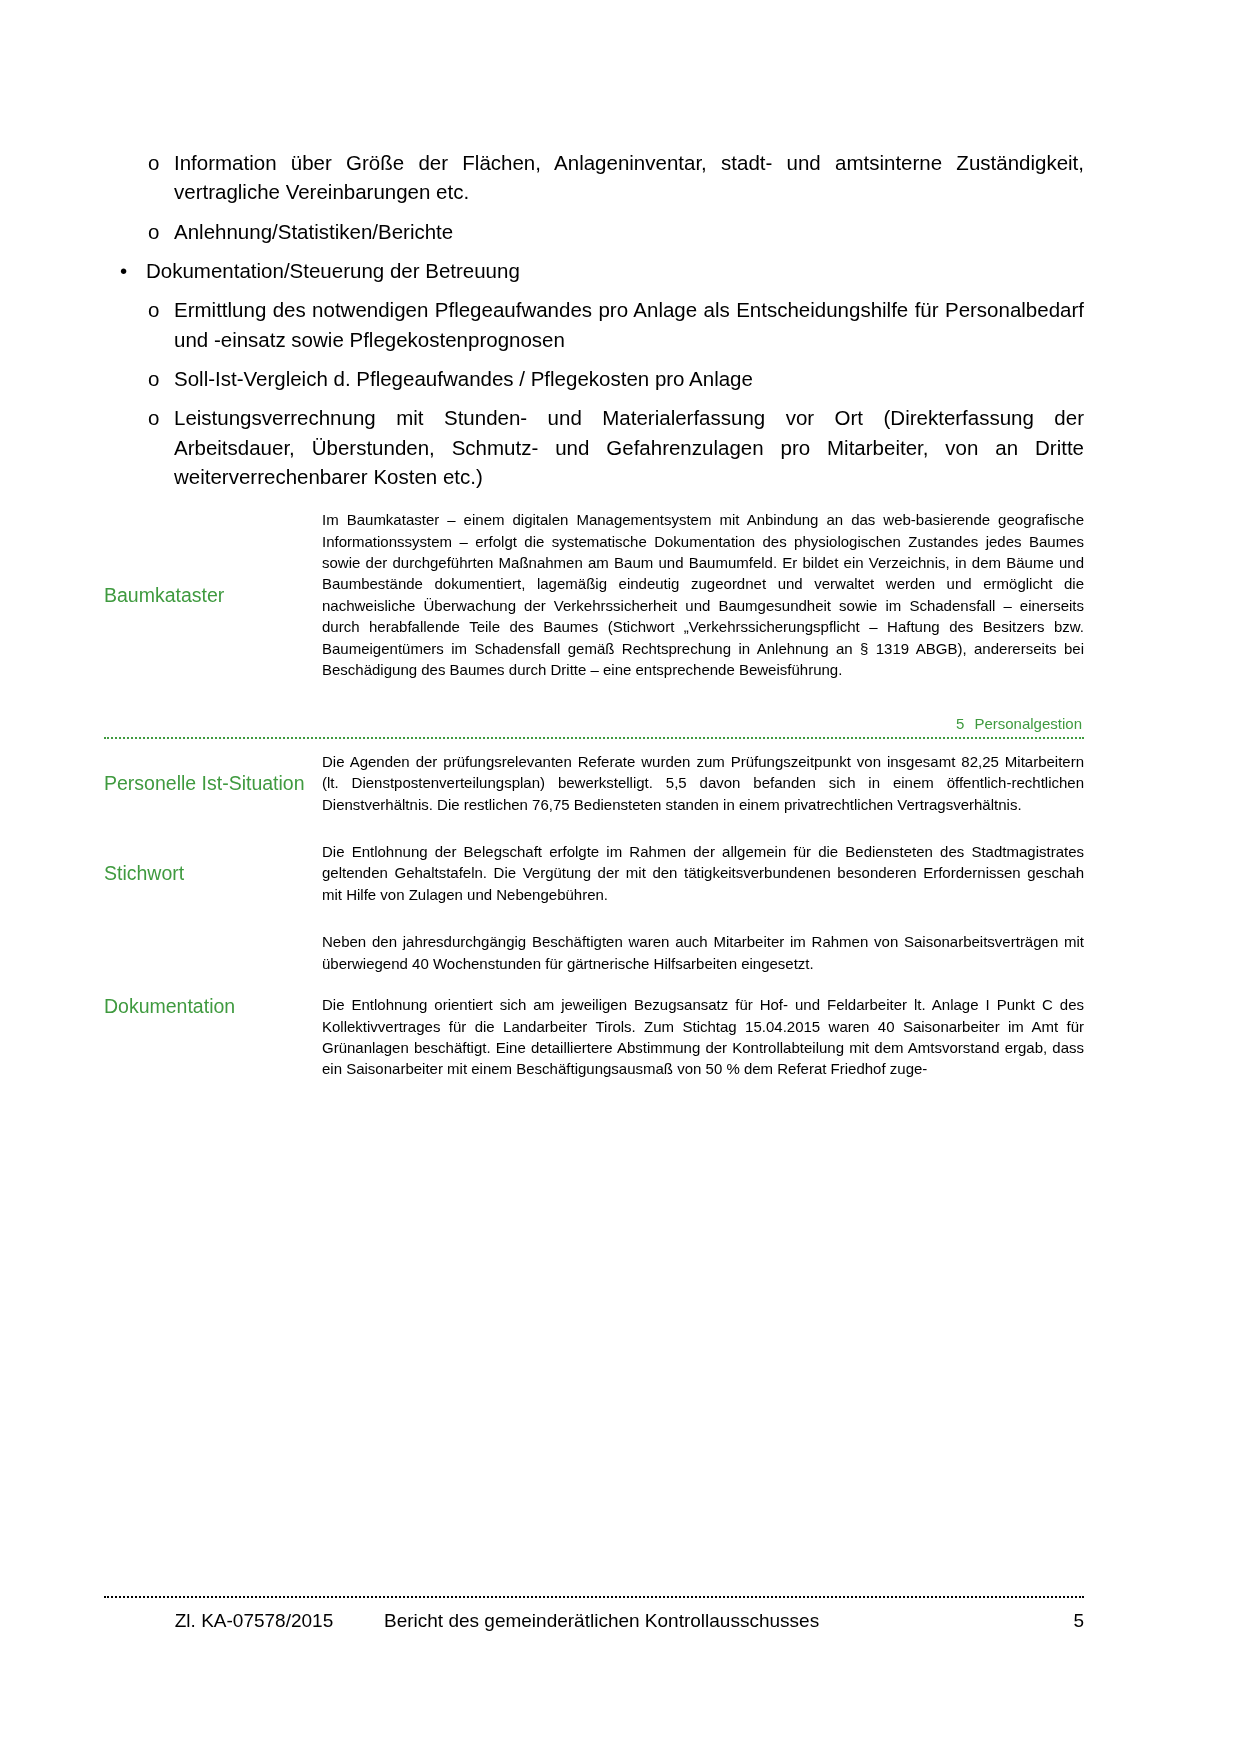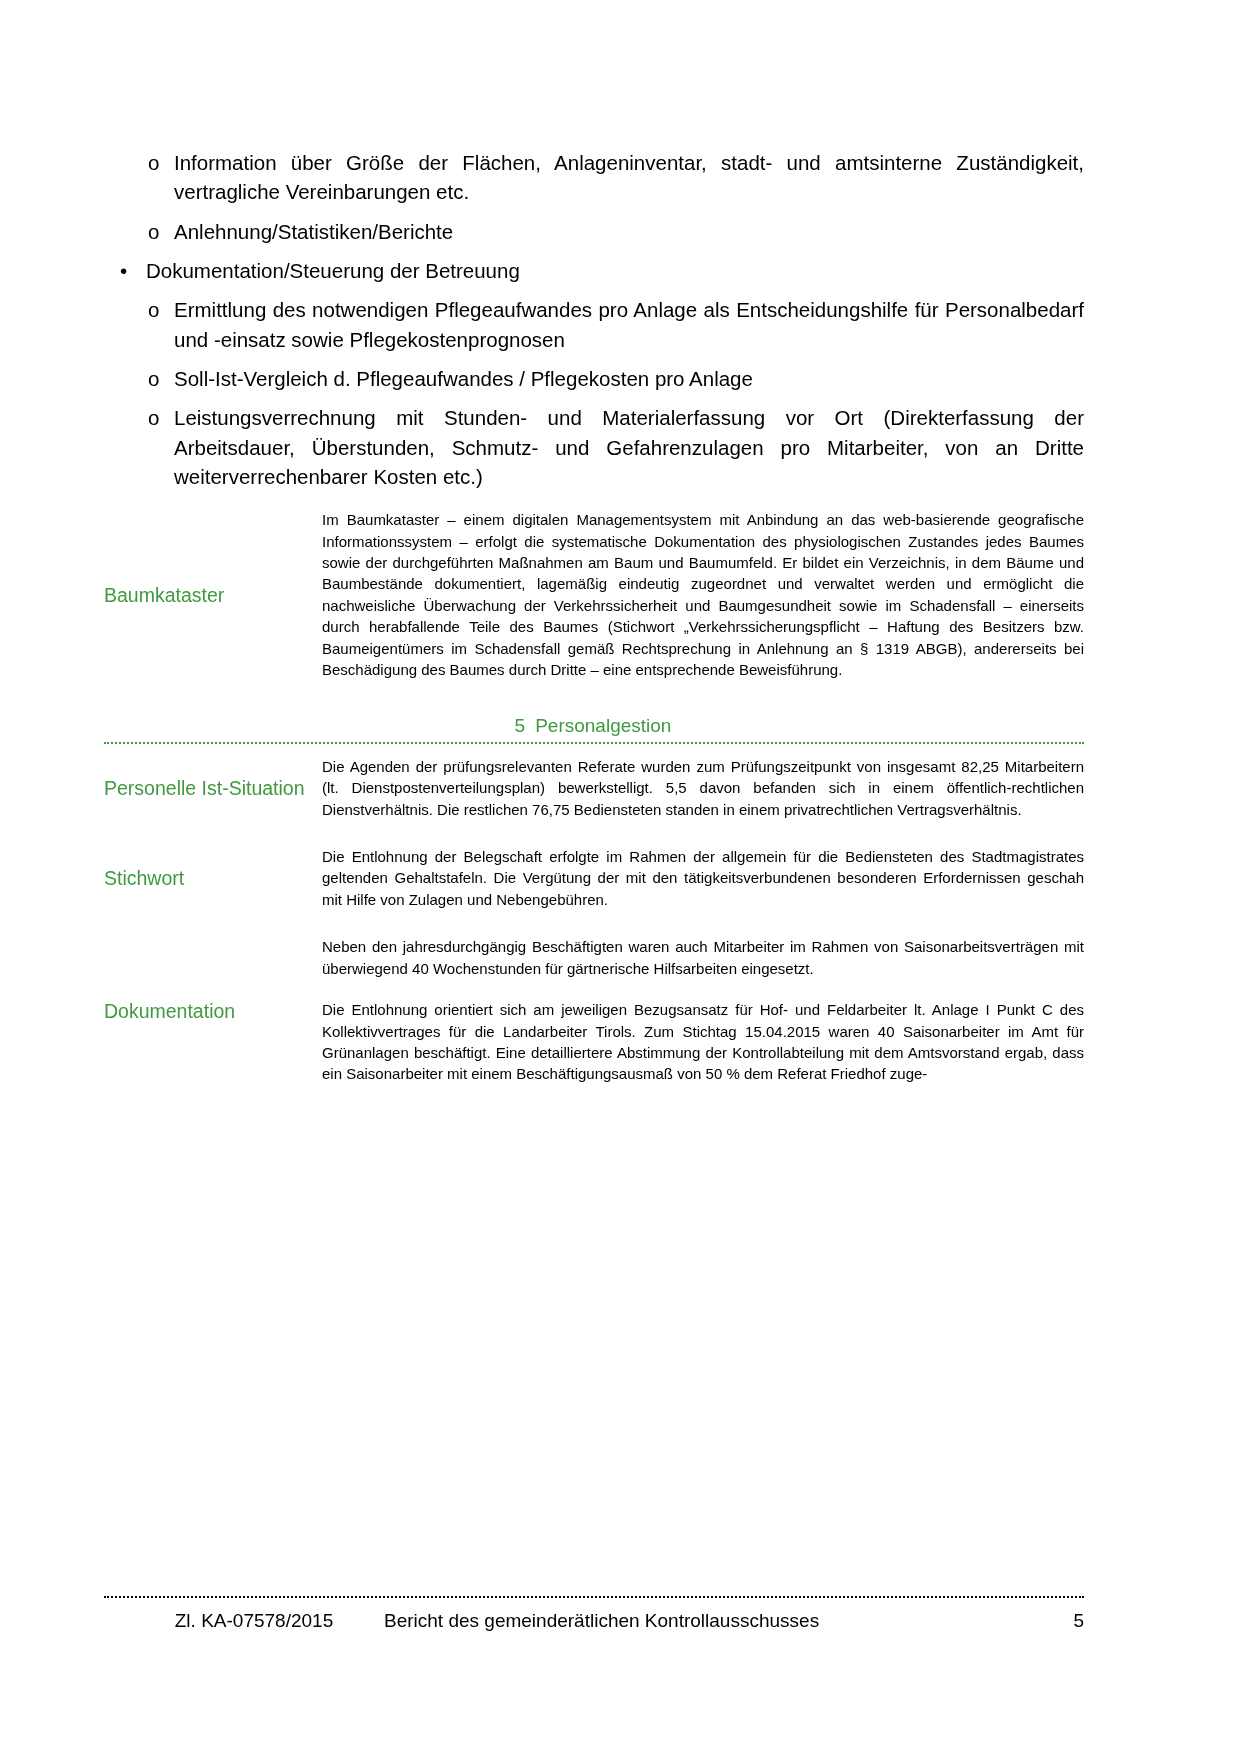--- a/index.html
+++ b/index.html
@@ -90,22 +90,22 @@
     font-size: 17px;
     line-height: 1.6;
   }
   
   .section-head {
     margin-top: 34px;
     margin-bottom: 6px;
   }
   .section-title {
     color: #3f9a3f;
-    font-size: 19px;
-    text-align: center;
+    font-size: 15px;
+    text-align: right;
     padding-right: 2px;
     padding-bottom: 5px;
   }
   .section-title .num {
     margin-right: 10px;
   }
   .dotted-rule {
     border-top: 2px dotted #3f9a3f;
     width: 100%;
     height: 0;

